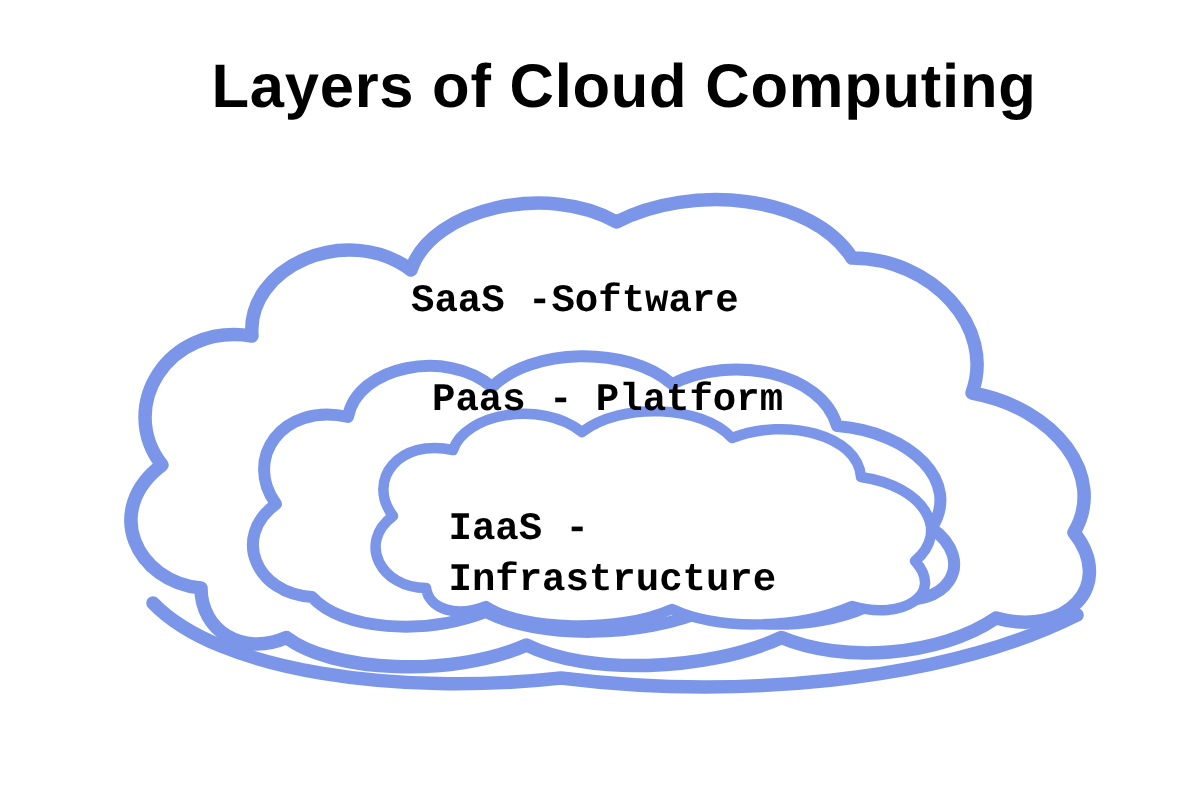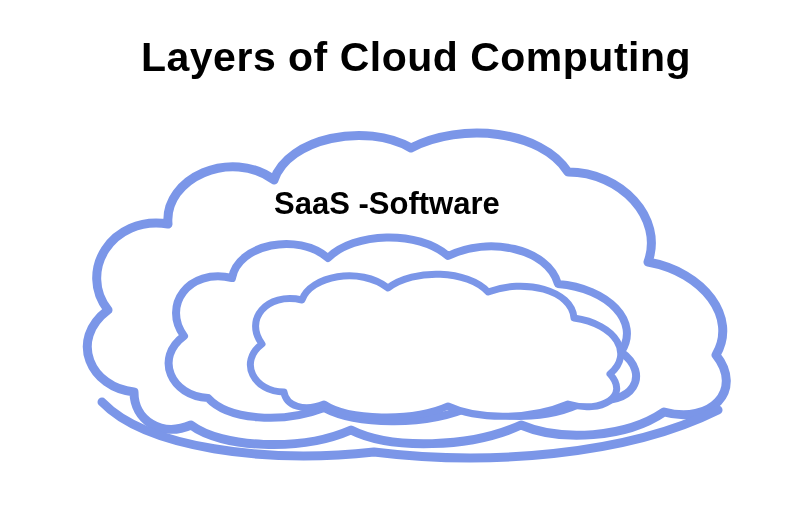--- a/index.html
+++ b/index.html
@@ -35,24 +35,25 @@
     transform: translateX(-50%);
     font-size: 96px;
     font-weight: bold;
     color: rgba(180, 184, 190, 0.30);
     white-space: nowrap;
     pointer-events: none;
   }
   .layer-label {
     position: absolute;
     font-weight: bold;
-    font-size: 31px;
+    font-size: 26px;
     color: #000000;
     white-space: pre-line;
     line-height: 1.3;
+    font-family: Liberation Mono, monospace;
   }
   .label-saas { left: 258px; top: 184px; }
   .label-paas { left: 272px; top: 250px; }
   .label-iaas { left: 283px; top: 336px; }
 </style>
 </head>
 <body>
 
 <div class="canvas">
 
@@ -99,15 +100,18 @@
              C 600 324, 618 354, 594 374
              C 614 396, 586 414, 552 404
              C 514 420, 462 420, 432 406
              C 396 422, 332 420, 308 404
              C 288 412, 270 406, 268 392 Z" stroke="#7b96e8"></path>
   </svg>
 
 
   <div class="layer-label label-saas">SaaS -Software</div>
 
+  <div class="layer-label label-paas">Paas - Platform</div>
 
+  <div class="layer-label label-iaas">IaaS -
+Infrastructure</div>
 
 </div>
 
 </body></html>

